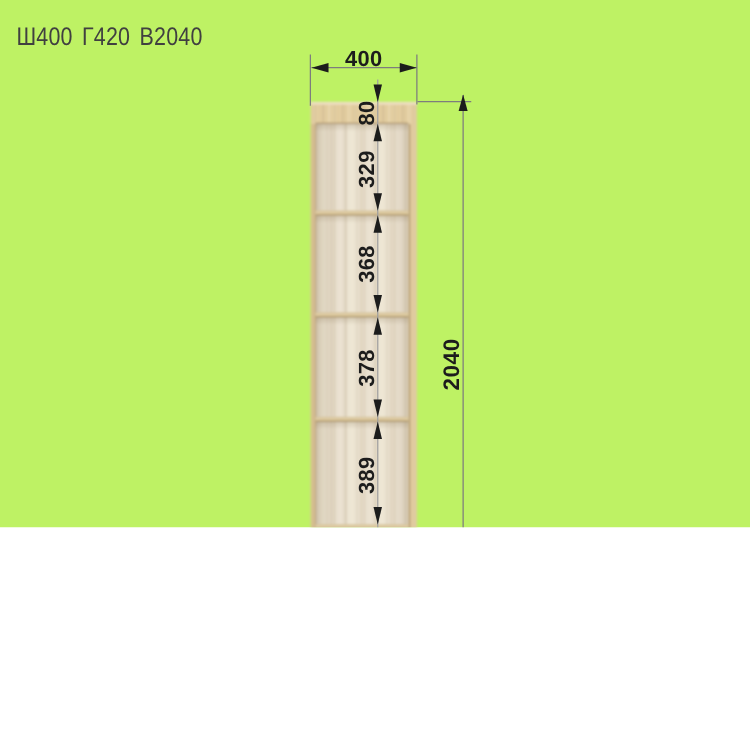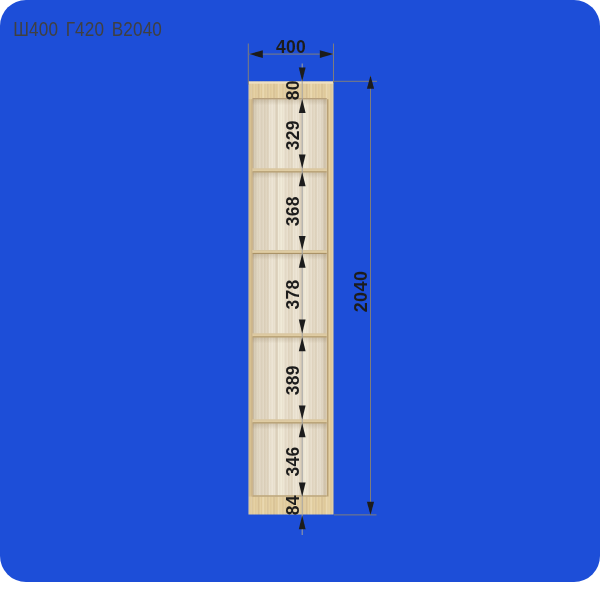--- a/index.html
+++ b/index.html
@@ -1,17 +1,17 @@
 <!DOCTYPE html>
 <html><head>
 <meta charset="utf-8">
 <style>
   html,body{margin:0;padding:0;background:#ffffff;}
-  .page{position:relative;width:600px;height:582px;background:#1d4ed8;overflow:hidden;
-        font-family:"Liberation Sans",sans-serif;border-radius:26px;}
+  .page{position:relative;width:600px;height:422px;background:#bef264;overflow:hidden;
+        font-family:"Liberation Sans",sans-serif;}
   svg{position:absolute;left:0;top:0;}
 </style>
 </head>
 <body>
 <div class="page">
 
 <svg width="600" height="600" viewBox="0 0 600 600">
   <defs>
     <filter id="soften" x="-5%" y="-5%" width="110%" height="110%">
       <feGaussianBlur stdDeviation="0.7"></feGaussianBlur>

